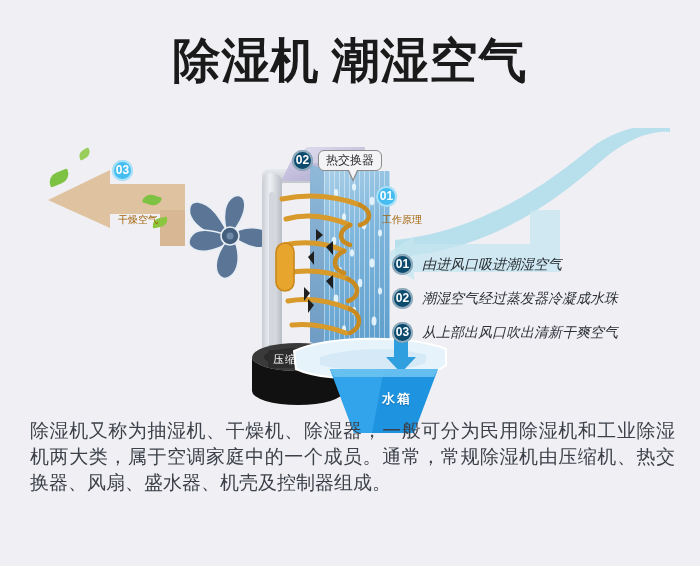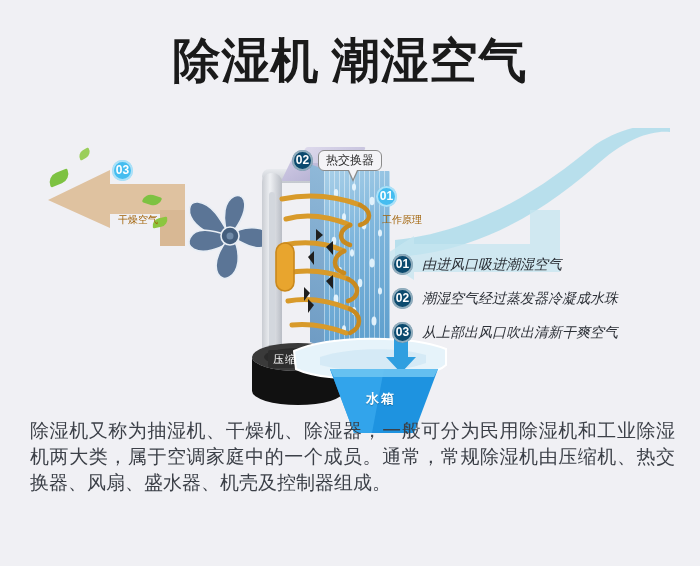--- a/index.html
+++ b/index.html
@@ -80,21 +80,21 @@
   .compBase{position:absolute;left:60px;top:196px;width:96px;height:74px;}
   .compLabel{position:absolute;left:78px;top:205px;
     background:#2d2d2d;color:#fff;font-size:11px;line-height:16px;
     padding:1px 5px;border-radius:2px;white-space:nowrap;letter-spacing:1px;}
 
   
   .tray{position:absolute;left:100px;top:190px;width:160px;height:68px;}
 
   
   .tank{position:absolute;left:138px;top:218px;width:112px;height:74px;}
-  .tankLabel{position:absolute;left:176px;top:245px;color:#ffffff;
+  .tankLabel{position:absolute;left:192px;top:245px;color:#ffffff;
     font-size:13px;font-weight:bold;letter-spacing:2px;white-space:nowrap;
     text-shadow:0 1px 1px rgba(0,0,0,.25);}
 
   
   .badge{
     position:absolute;width:21px;height:21px;border-radius:50%;
     background:#0c4a6e;color:#fff;font-size:12px;font-weight:bold;
     line-height:21px;text-align:center;letter-spacing:0px;
     box-shadow:0 0 0 2px rgba(255,255,255,.55) inset;
   }

